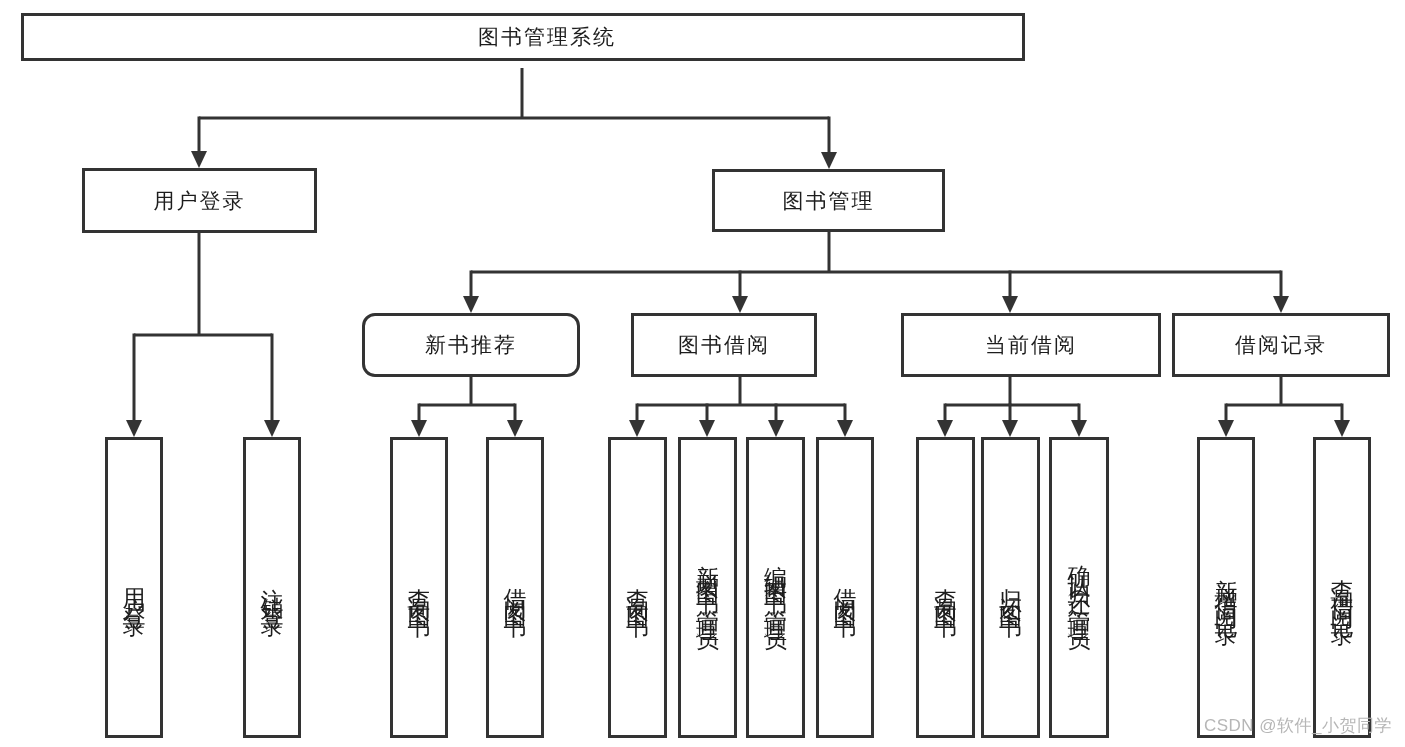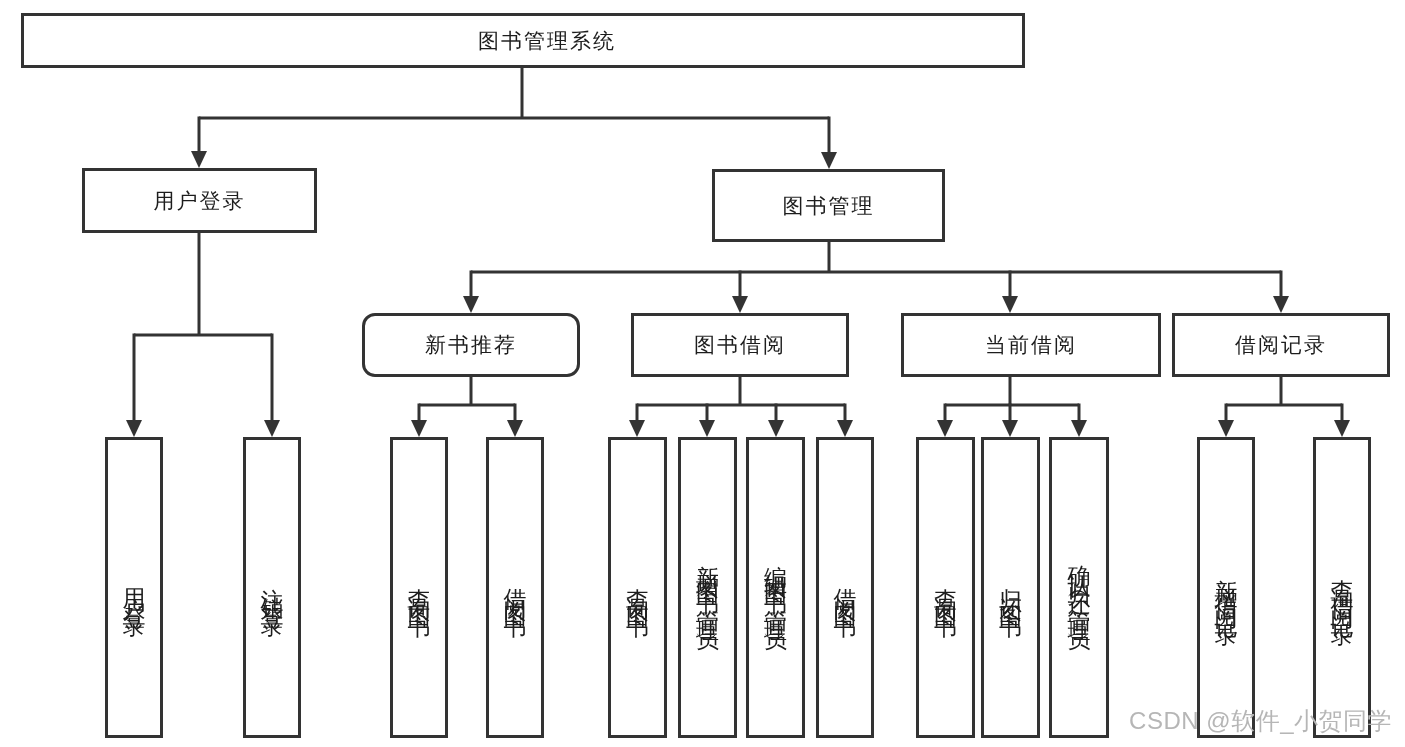--- a/index.html
+++ b/index.html
@@ -14,21 +14,21 @@
   }
   .hbox span{
     display:block;font-size:21px;letter-spacing:2px;color:#1d1d1d;white-space:nowrap;
   }
   .vbox span{
     display:block;writing-mode:vertical-rl;text-orientation:mixed;
     font-size:23px;letter-spacing:9px;color:#1d1d1d;line-height:1;white-space:nowrap;
   }
   #watermark{
     position:absolute;right:13px;bottom:10px;z-index:5;
-    font-size:24px;color:#b6b6b6;letter-spacing:0.5px;white-space:nowrap;
+    font-size:17px;color:#b6b6b6;letter-spacing:0.5px;white-space:nowrap;
   }
 </style>
 </head>
 <body>
 
 <div id="canvas">
 
   <svg id="connectors" width="1405" height="747" viewBox="0 0 1405 747">
     <g stroke="#333333" stroke-width="3" fill="none">
 
@@ -88,35 +88,35 @@
       <polygon points="768,420 784,420 776,437"></polygon>
       <polygon points="837,420 853,420 845,437"></polygon>
       <polygon points="937,420 953,420 945,437"></polygon>
       <polygon points="1002,420 1018,420 1010,437"></polygon>
       <polygon points="1071,420 1087,420 1079,437"></polygon>
       <polygon points="1218,420 1234,420 1226,437"></polygon>
       <polygon points="1334,420 1350,420 1342,437"></polygon>
     </g>
   </svg>
 
-  <div class="node hbox" style="left:21px;top:13px;width:1004px;height:55px;padding-left:48px;">
+  <div class="node hbox" style="left:21px;top:13px;width:1004px;height:48px;padding-left:48px;">
     <span>图书管理系统</span>
   </div>
 
   <div class="node hbox" style="left:82px;top:168px;width:235px;height:65px;">
     <span>用户登录</span>
   </div>
-  <div class="node hbox" style="left:712px;top:169px;width:233px;height:73px;">
+  <div class="node hbox" style="left:712px;top:169px;width:233px;height:63px;">
     <span>图书管理</span>
   </div>
 
   <div class="node hbox" style="left:362px;top:313px;width:218px;height:64px;border-radius:13px;">
     <span>新书推荐</span>
   </div>
-  <div class="node hbox" style="left:631px;top:313px;width:218px;height:64px;text-align:right;">
+  <div class="node hbox" style="left:631px;top:313px;width:186px;height:64px;text-align:right;">
     <span>图书借阅</span>
   </div>
   <div class="node hbox" style="left:901px;top:313px;width:260px;height:64px;">
     <span>当前借阅</span>
   </div>
   <div class="node hbox" style="left:1172px;top:313px;width:218px;height:64px;">
     <span>借阅记录</span>
   </div>
 
   <div class="node vbox" style="left:105px;top:437px;width:58px;height:301px;">

